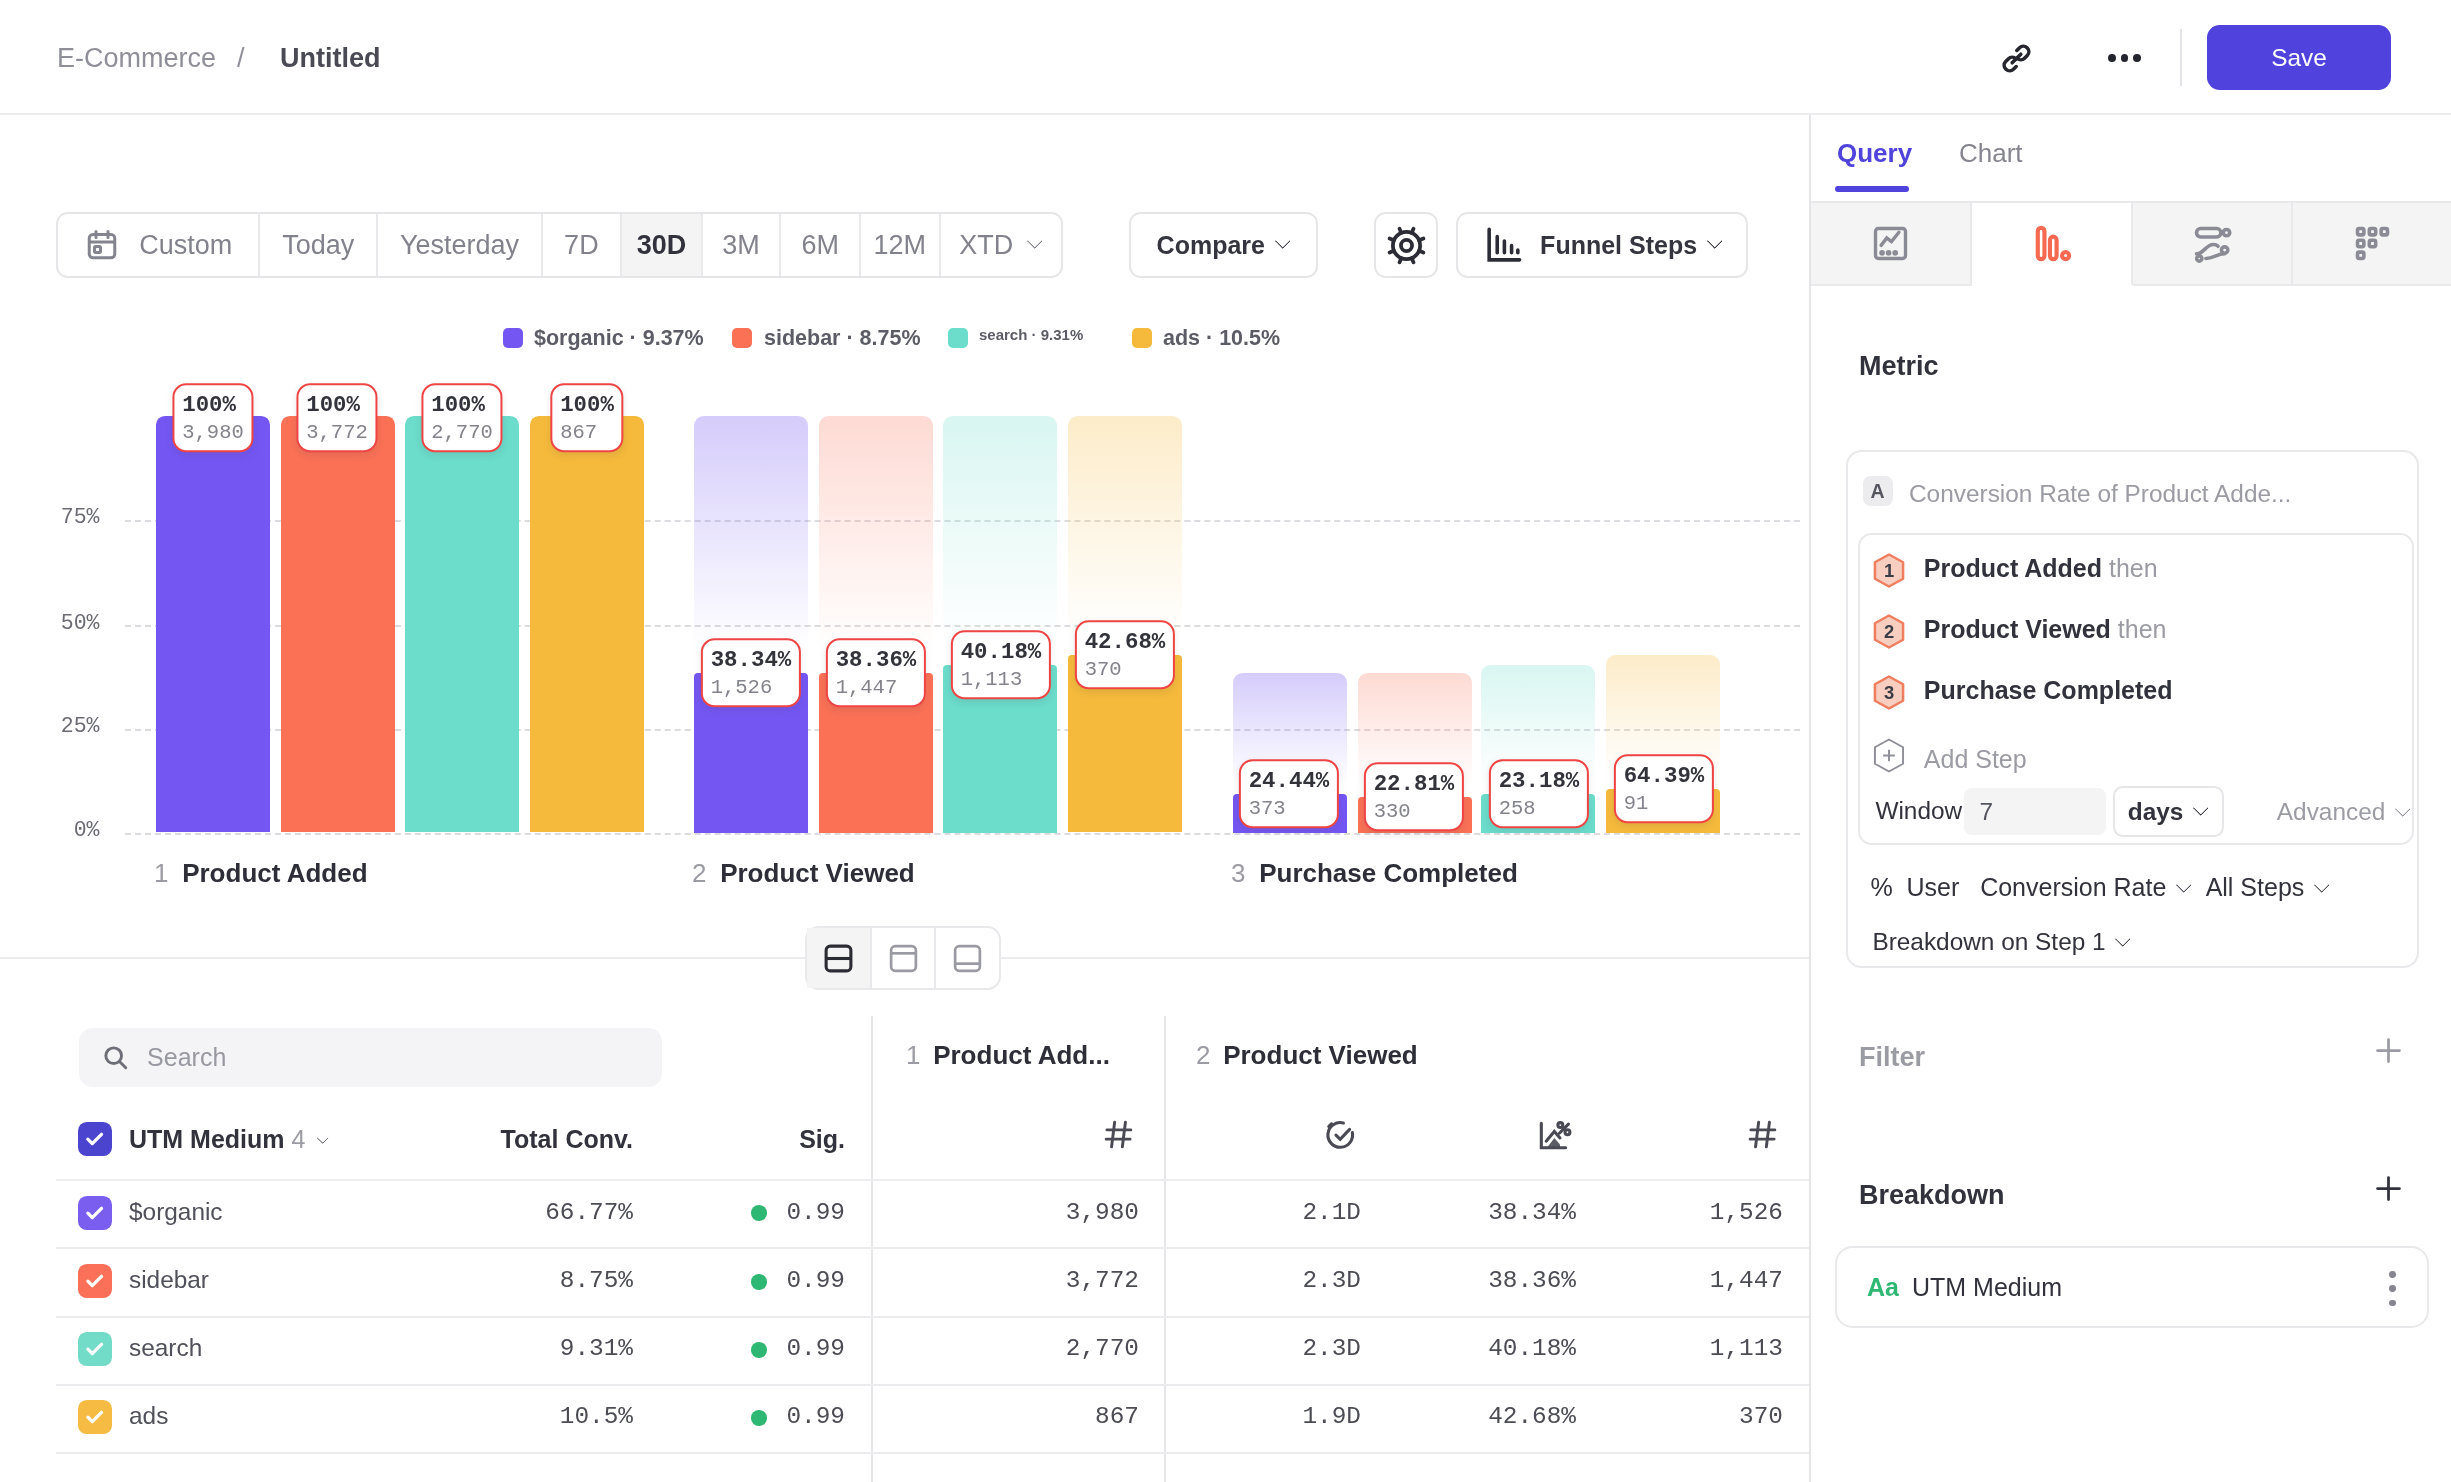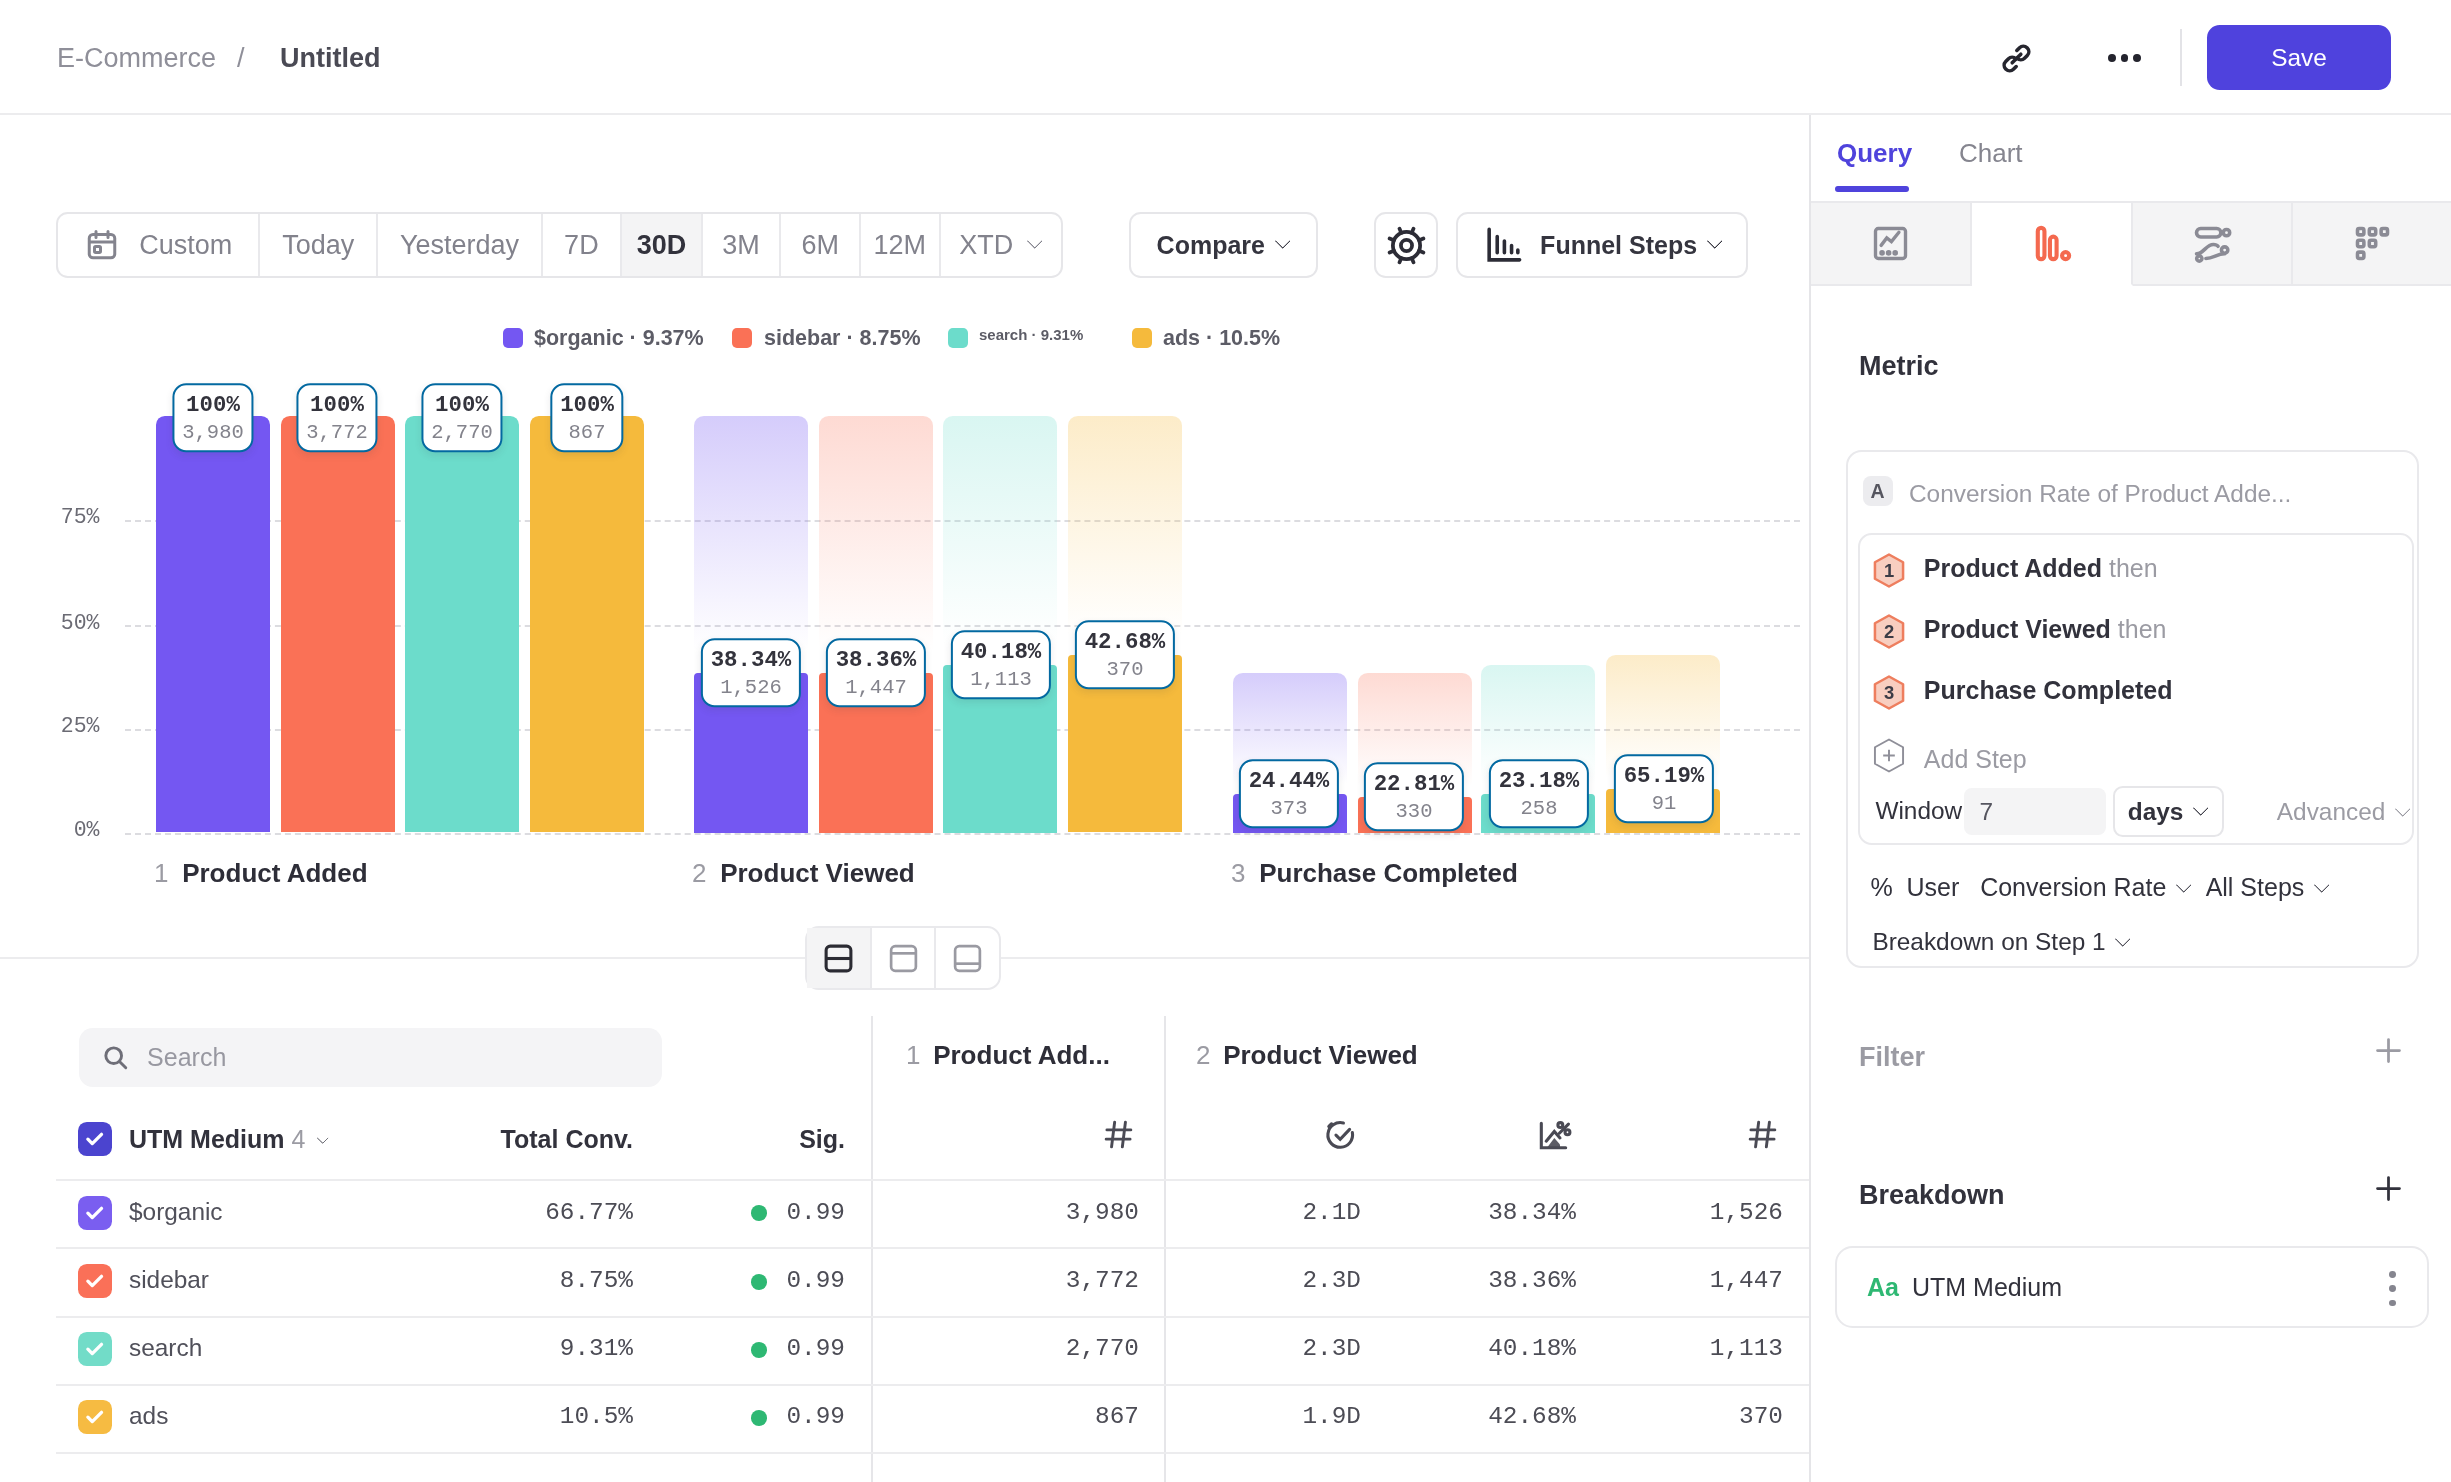--- a/index.html
+++ b/index.html
@@ -3,21 +3,21 @@
 
 *{margin:0;padding:0;box-sizing:border-box}
 html,body{width:2452px;height:1482px;background:#fff;overflow:hidden}
 body{font-family:"Liberation Sans",sans-serif;color:#3c3c46;position:relative}
 .abs{position:absolute}
 .chev{display:inline-block;width:15.6px;height:15.6px;border-right:2.9px solid currentColor;border-bottom:2.9px solid currentColor;transform:rotate(45deg) scale(0.72);border-radius:2px;margin-left:9.8px;position:relative;top:-3.9px}
 .seg{display:flex;align-items:center;justify-content:center;color:#82828c;font-size:27px;height:100%;border-right:2px solid #e9e9ec}
 .btn{border:2px solid #e6e6e9;border-radius:11.7px;background:#fff;display:flex;align-items:center;justify-content:center;font-size:25px;font-weight:700;color:#35353f}
 .gline{position:absolute;border-top:2px dashed #dcdce0;height:0}
 .vlabel{position:absolute;text-align:right;font-size:21.5px;color:#6b6b74;font-family:"Liberation Mono",monospace}
-.valbox{position:absolute;transform:translate(-50%,-50%);background:#fff;border:2px solid #0369a1;border-radius:13.7px;box-shadow:0 2.9px 7.8px rgba(60,60,70,0.10);text-align:center;padding:6.8px 7.8px;z-index:5}
+.valbox{position:absolute;transform:translate(-50%,-50%);background:#fff;border:2px solid #ef4444;border-radius:13.7px;box-shadow:0 2.9px 7.8px rgba(60,60,70,0.10);padding:6.8px 7.8px;z-index:5}
 .valbox .p{font-family:"Liberation Mono",monospace;font-weight:700;font-size:22.4px;color:#33333c;white-space:nowrap}
 .valbox .c{font-family:"Liberation Mono",monospace;font-size:20.5px;color:#83838c;margin-top:2.9px;white-space:nowrap}
 .steplab{position:absolute;font-size:26px;font-weight:700;color:#2e2e38;white-space:nowrap}
 .steplab .n{color:#9b9ba3;font-weight:400;margin-right:13.7px}
 .cb{position:absolute;width:34px;height:34px;border-radius:8.8px;display:flex;align-items:center;justify-content:center}
 .rowname{position:absolute;font-size:24.4px;color:#50505a}
 .rval{position:absolute;font-family:"Liberation Mono",monospace;font-size:24.4px;color:#4c4c55;text-align:right;white-space:nowrap}
 .hexwrap{position:absolute;width:32px;height:35px}
 .secthead{position:absolute;font-size:27px;font-weight:700;color:#32323c}
 
@@ -141,21 +141,21 @@
   </div>
 <div class="abs" style="left:1481px;top:665px;width:114px;height:129px;border-radius:9.8px 9.8px 0 0;background:linear-gradient(rgba(108,220,203,0.26), rgba(255,255,255,0) 92%)"></div>
 <div class="abs" style="left:1481px;top:794px;width:114px;height:39px;border-radius:3.9px 3.9px 0 0;background:#6cdccb"></div>
 <div class="valbox" style="left:1539px;top:794px">
     <div class="p">23.18%</div>
     <div class="c">258</div>
   </div>
 <div class="abs" style="left:1606px;top:655px;width:114px;height:134px;border-radius:9.8px 9.8px 0 0;background:linear-gradient(rgba(245,186,60,0.28), rgba(255,255,255,0) 92%)"></div>
 <div class="abs" style="left:1606px;top:789px;width:114px;height:44px;border-radius:3.9px 3.9px 0 0;background:#f5ba3c"></div>
 <div class="valbox" style="left:1664px;top:789px">
-    <div class="p">65.19%</div>
+    <div class="p">64.39%</div>
     <div class="c">91</div>
   </div>
 <div class="steplab" style="left:154px;top:858px"><span class="n">1</span>Product Added</div>
 <div class="steplab" style="left:692px;top:858px"><span class="n">2</span>Product Viewed</div>
 <div class="steplab" style="left:1231px;top:858px"><span class="n">3</span>Purchase Completed</div>
 <div class="abs" style="left:0;top:957px;width:1809px;height:2px;background:#ececee"></div>
 <div class="abs" style="left:805px;top:926px;width:196px;height:64px;background:#fff;border:2px solid #e9e9ec;border-radius:13.7px;display:flex;z-index:3">
 <div style="flex:1;background:#f4f4f5;border-right:2px solid #e9e9ec;display:flex;align-items:center;justify-content:center">
 <svg width="33" height="33" viewBox="0 0 32 32" fill="none" stroke="#2b2b33" stroke-width="3">
         <rect x="4" y="4" width="24" height="24" rx="4"></rect>

